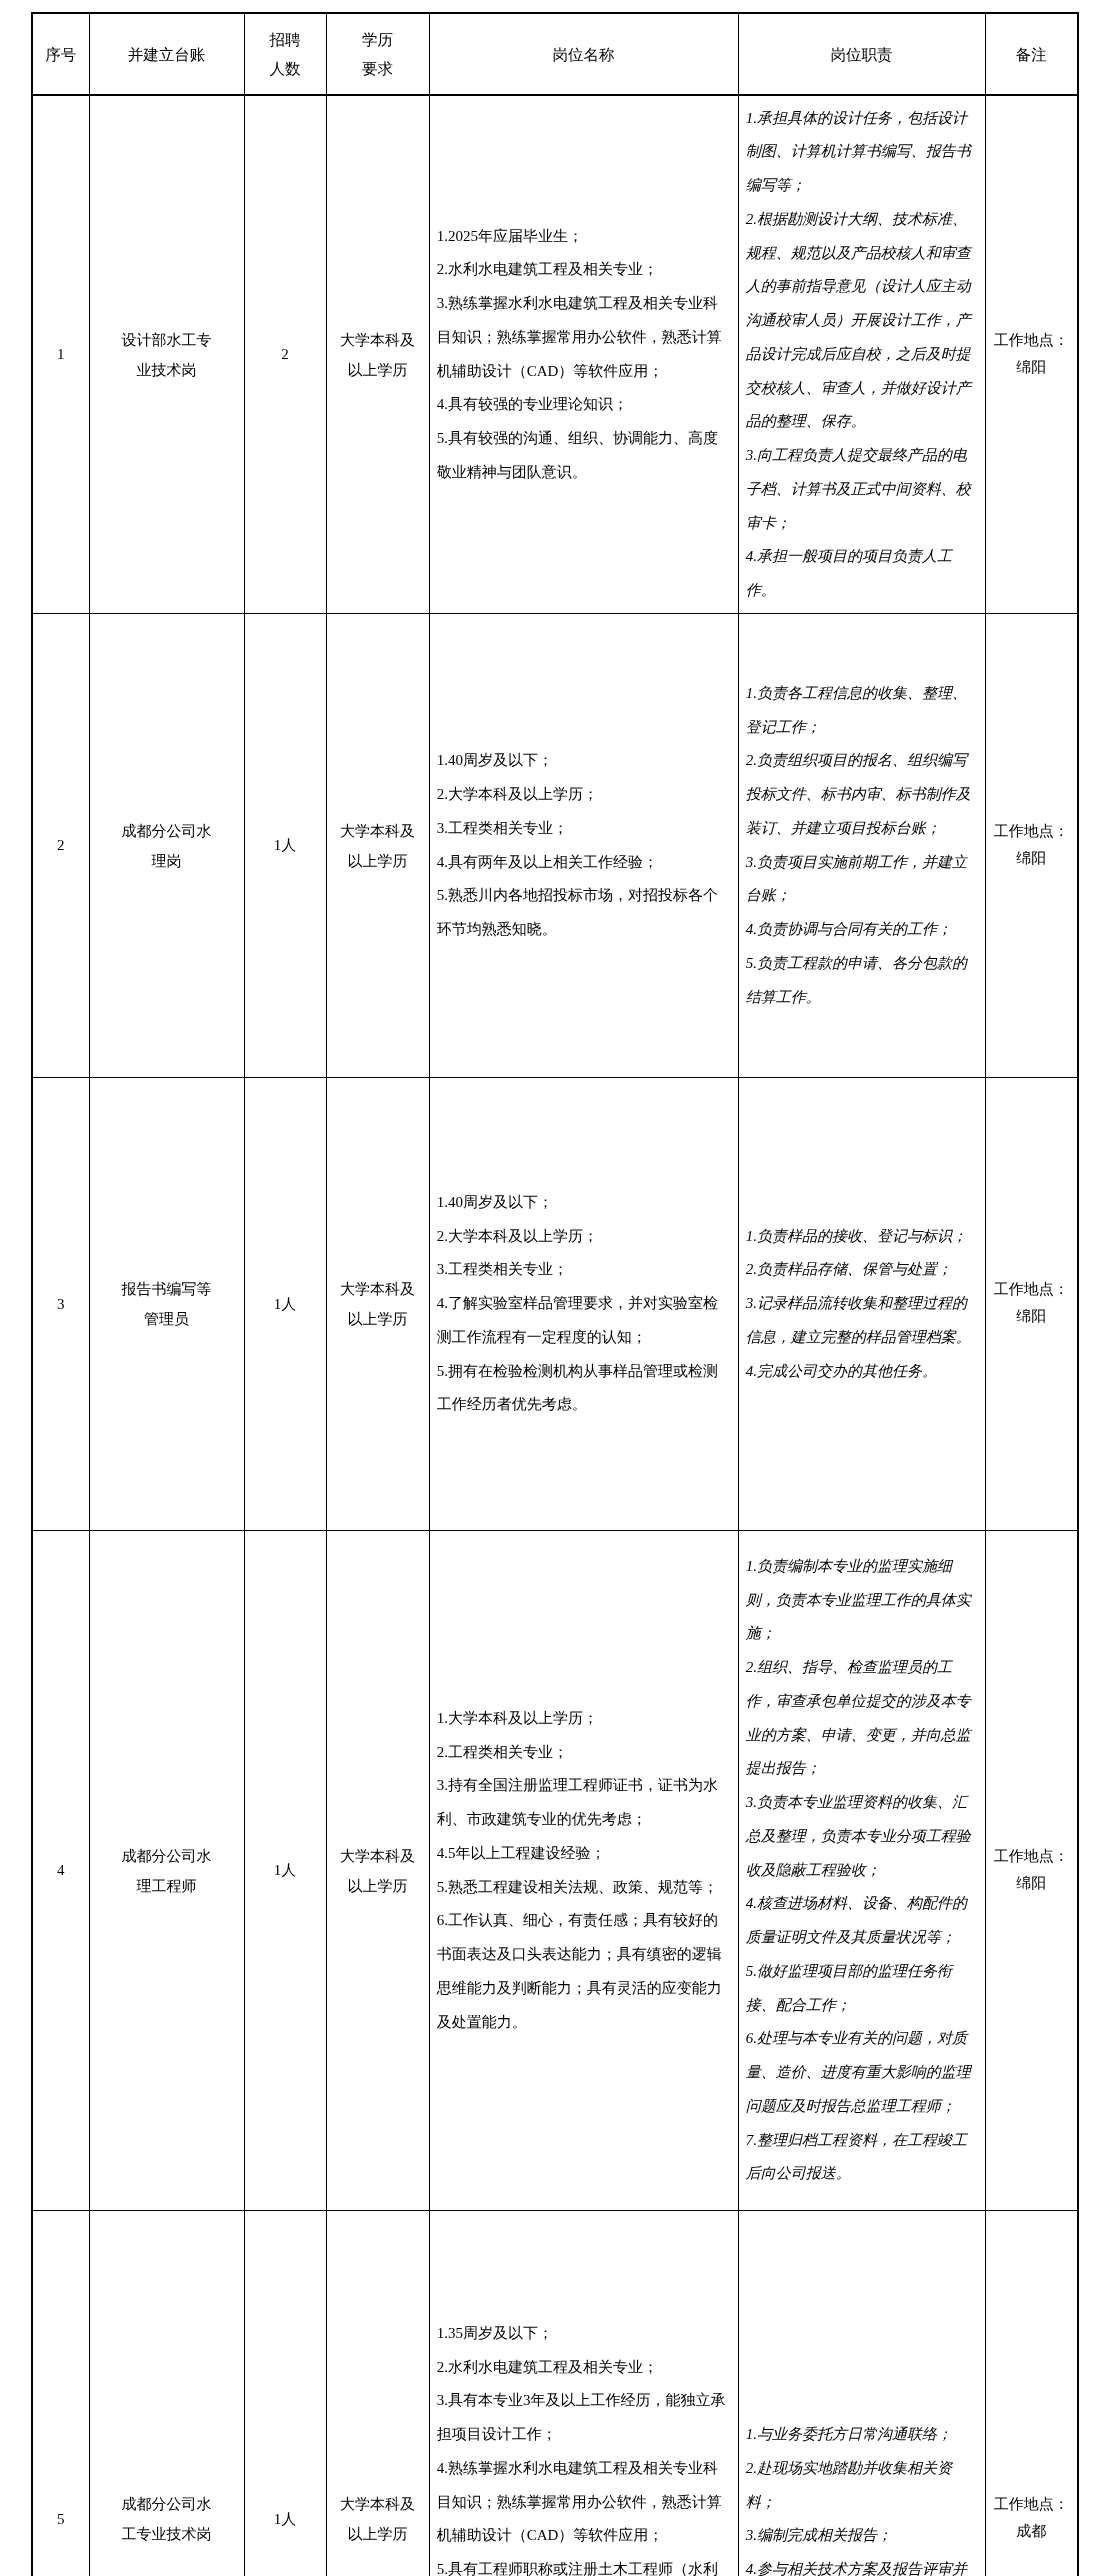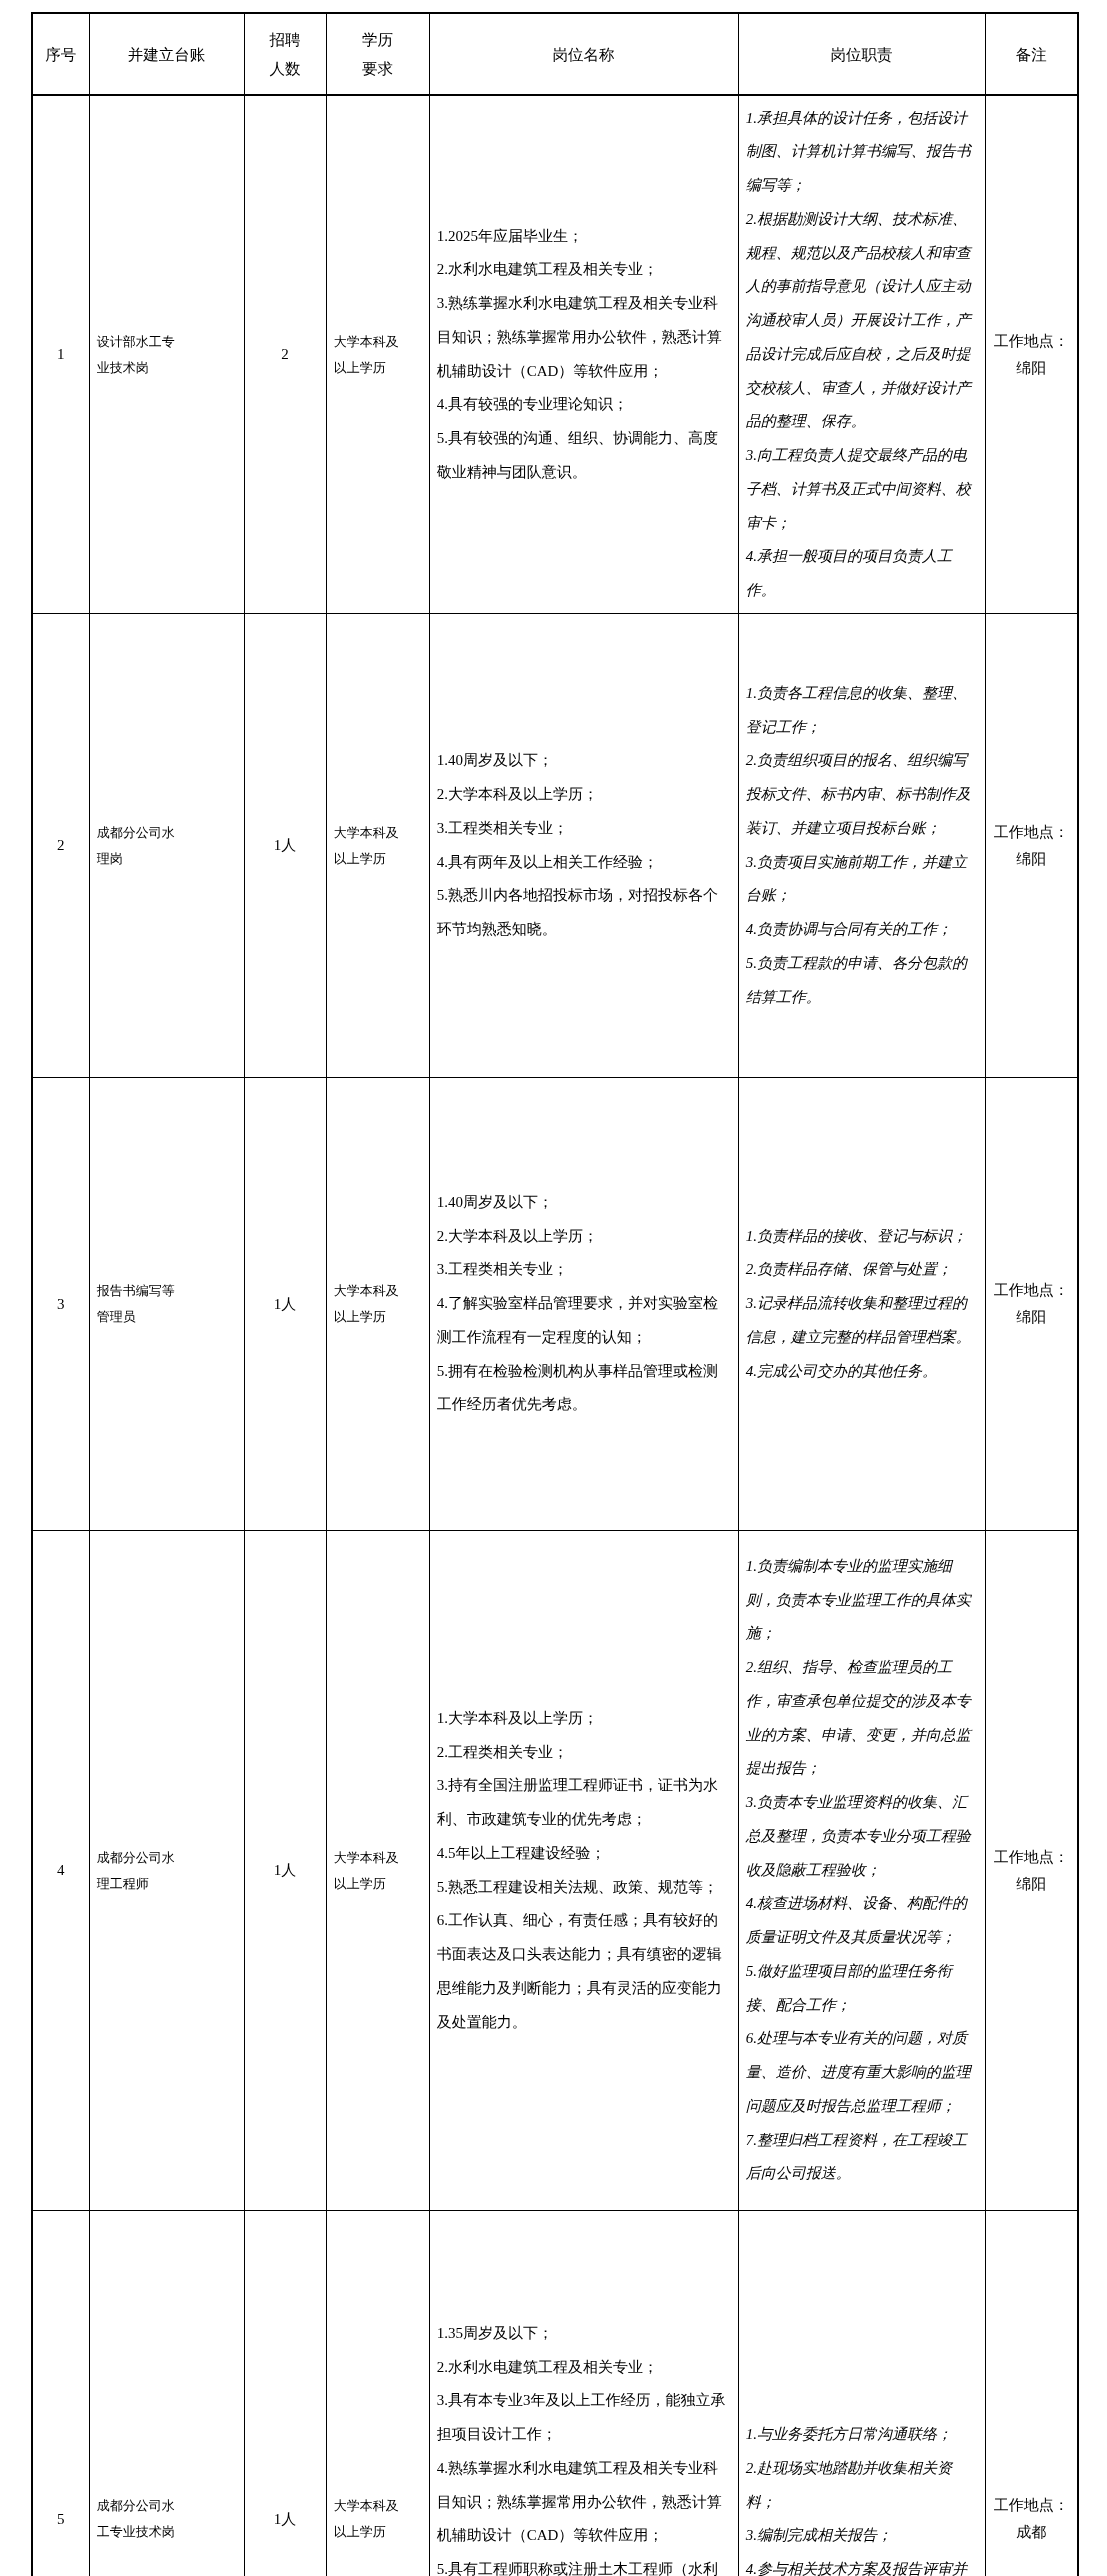--- a/index.html
+++ b/index.html
@@ -48,29 +48,30 @@
   .col-edu   { width: 103px; }
   .col-req   { width: 309px; }
   .col-duty  { width: 247px; }
   .col-note  { width: 93px; }
 
   td.c-no, td.c-count {
     text-align: center;
     font-size: 15px;
   }
   td.c-name, td.c-edu {
-    text-align: left;
-    font-size: 13px;
+    text-align: center;
+    font-size: 15px;
     line-height: 2.0;
     margin-top: 16px;
   }
   td.c-note {
     text-align: center;
     font-size: 15px;
     line-height: 1.8;
+    font-family: Liberation Mono, monospace;
   }
   td.c-req, td.c-duty {
     text-align: left;
     font-size: 15px;
     line-height: 2.25;
     vertical-align: middle;
   }
   td.c-duty { vertical-align: middle; font-style: italic; }
   .nowrap2 { white-space: pre-line; }
 </style>

